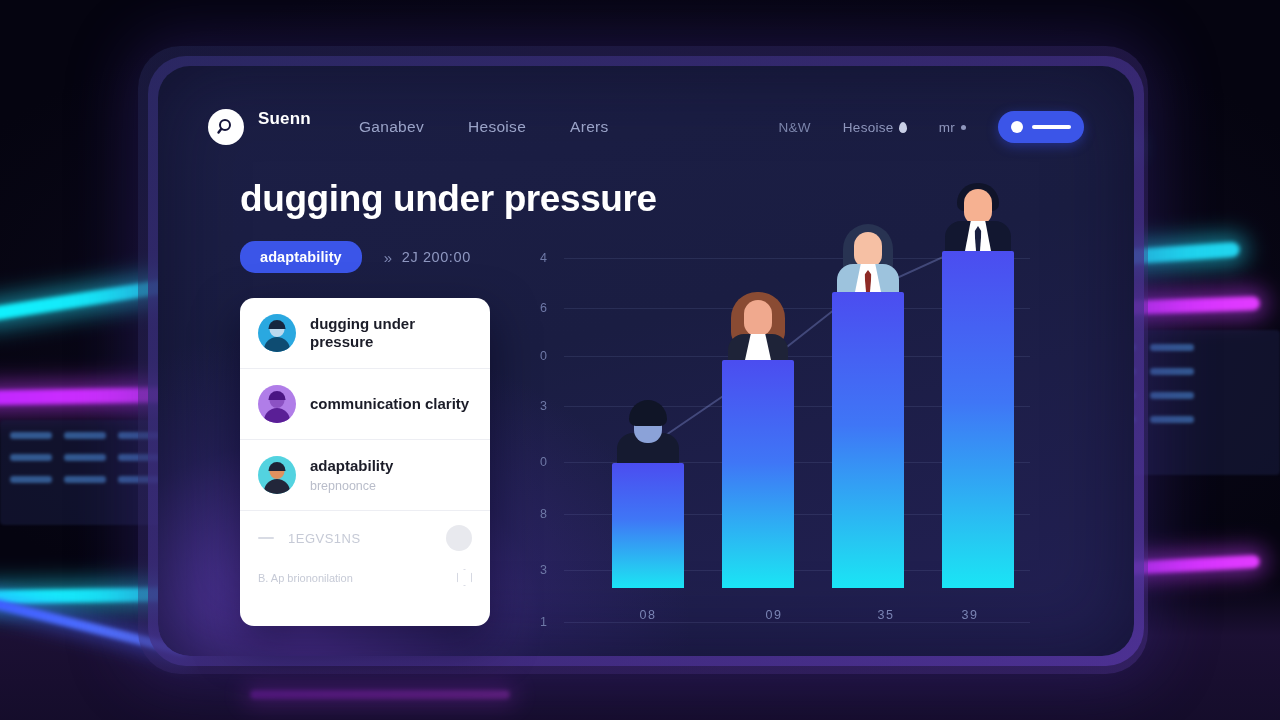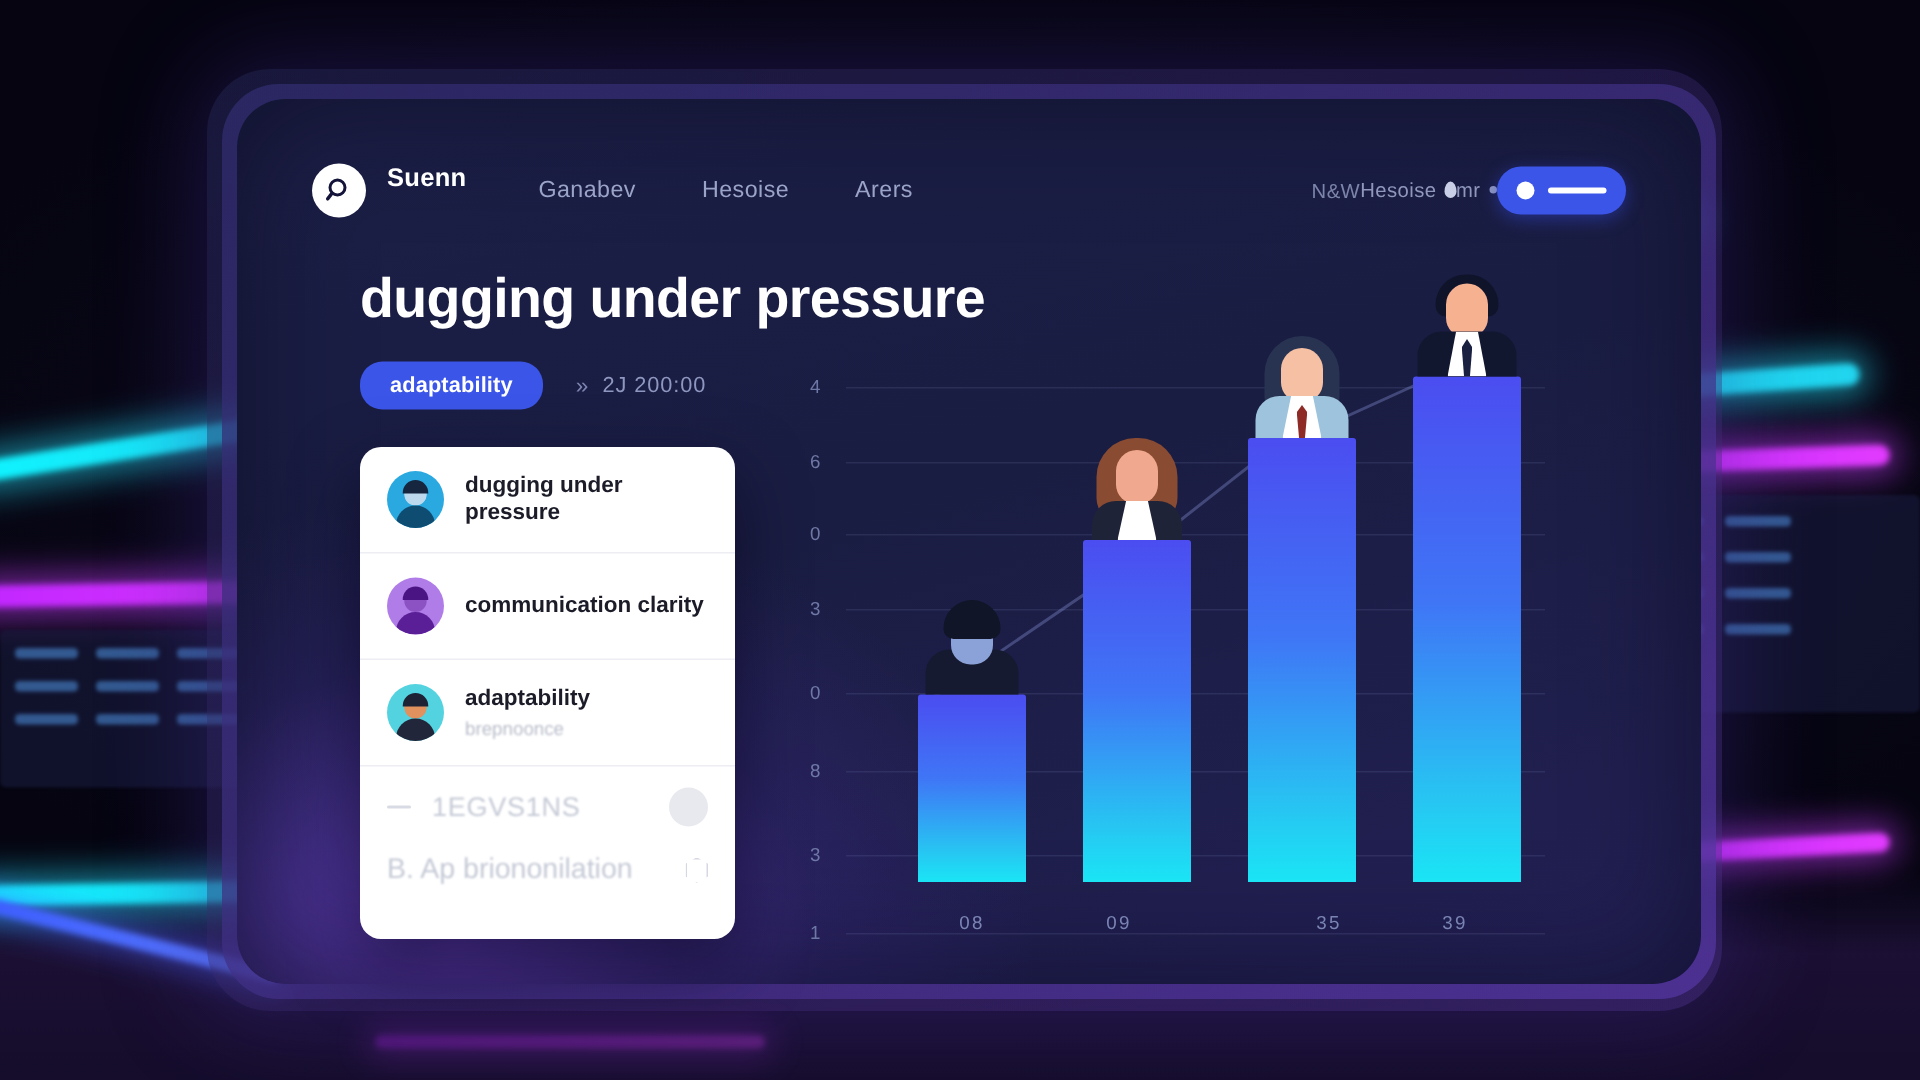--- a/index.html
+++ b/index.html
@@ -50,21 +50,21 @@
   
   .navbar { position:absolute; left:0; top:30px; width:100%; height:62px;
             display:flex; align-items:center; padding:0 50px; }
   .brand { display:flex; align-items:flex-start; gap:14px; }
   .logo { width:36px; height:36px; border-radius:50%; background:#ffffff;
           display:flex; align-items:center; justify-content:center; flex:none; }
   .logo svg { display:block; }
   .brand-name { color:#ffffff; font-size:17px; font-weight:bold; letter-spacing:0.2px; }
   .nav-links { display:flex; align-items:center; gap:44px; margin-left:48px; }
   .nav-link { color:#9aa3c8; font-size:15.5px; letter-spacing:0.3px; }
-  .nav-right { margin-left:auto; display:flex; align-items:center; }
+  .nav-right { margin-left:auto; display:flex; align-items:center; gap:32px; }
   .nav-right .nav-link { color:#8f97bd; font-size:13.5px; }
   .nav-right .nav-link.dim { color:#7b84ab; }
   .nav-dot { width:5px; height:5px; border-radius:50%; background:#8f97bd; display:inline-block;
              margin-left:6px; vertical-align:middle; }
   .nav-pin { display:inline-block; width:8px; height:11px; background:#c9cfe6;
              border-radius:50% 50% 50% 50%/60% 60% 40% 40%; margin-left:5px; vertical-align:-1px;}
   .cta-pill { width:86px; height:32px; border-radius:16px; background:#3b55e8;
               display:flex; align-items:center; gap:9px; padding:0 13px; flex:none;
               box-shadow:0 3px 12px rgba(50,75,230,0.45); }
   .cta-dot { width:12px; height:12px; border-radius:50%; background:#ffffff; flex:none; }
@@ -92,24 +92,24 @@
              width:15px; height:15px; border-radius:50%; }
   .av-body { position:absolute; left:50%; bottom:0; transform:translateX(-50%);
              width:26px; height:15px; border-radius:13px 13px 0 0; }
   .av-hair { position:absolute; left:50%; top:16%; transform:translateX(-50%);
              width:17px; height:9px; border-radius:9px 9px 0 0; }
   .li-text { font-size:15px; font-weight:bold; color:#1b1c28; line-height:1.22; }
   .li-sub { font-size:12.5px; color:#b9bdca; margin-top:3px; font-weight:normal;
             filter:blur(0.6px); }
   .row-blur { display:flex; align-items:center; gap:14px; padding:14px 18px; }
   .rb-dash { width:16px; height:2px; background:#d8dbe4; border-radius:1px; }
-  .rb-text { color:#c6cad6; font-size:18px; letter-spacing:0.5px; filter:blur(0.7px); }
+  .rb-text { color:#c6cad6; font-size:13px; letter-spacing:0.5px; filter:blur(0.7px); }
   .rb-circle { width:26px; height:26px; border-radius:50%; background:#e8e9ee; margin-left:auto; }
   .row-blur2 { display:flex; align-items:center; padding:4px 18px 16px; }
-  .rb2-text { color:#c6cad6; font-size:19px; filter:blur(0.7px); }
+  .rb2-text { color:#c6cad6; font-size:11px; filter:blur(0.7px); }
   .hexi { margin-left:auto; width:15px; height:17px; border:1.6px solid #d5d8e2;
           clip-path:polygon(50% 0%,100% 25%,100% 75%,50% 100%,0% 75%,0% 25%); }
 
   
   .chart { position:absolute; left:530px; top:240px; width:500px; height:400px; }
   .gridline { position:absolute; left:34px; right:0; height:1px;
               background:rgba(150,160,220,0.13); }
   .ytick { position:absolute; left:10px; color:#6e78a6; font-size:12.5px;
            transform:translateY(-7px); letter-spacing:1px; filter:blur(0.35px); }
   .plot { position:absolute; left:44px; right:6px; top:0; bottom:52px; }
@@ -330,17 +330,17 @@
         <div class="p-face" style="background:#f6b191; top:10px;"></div>
         <div class="p-body" style="background:#121730; width:66px; height:30px;"></div>
         <div class="p-shirt" style="height:30px;"></div>
         <div class="p-tie" style="height:25px; background:#1a2040;"></div>
       </div>
     </div>
 
   </div>
 
   <div class="xtick" style="left:118px;">08</div>
-  <div class="xtick" style="left:216px;">09</div>
+  <div class="xtick" style="left:244px;">09</div>
   <div class="xtick" style="left:356px;">35</div>
   <div class="xtick" style="left:440px;">39</div>
 
 </div>
 
 </body></html>

